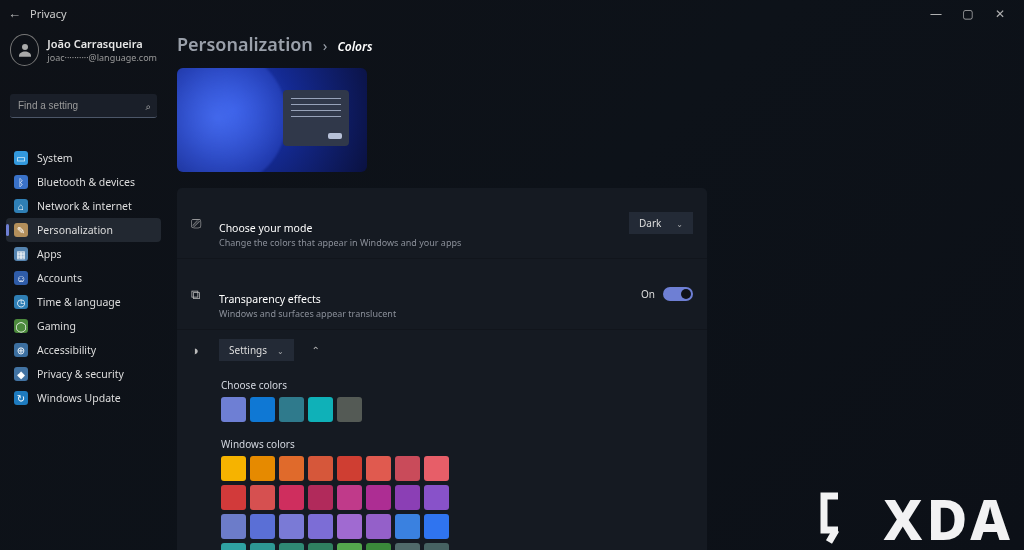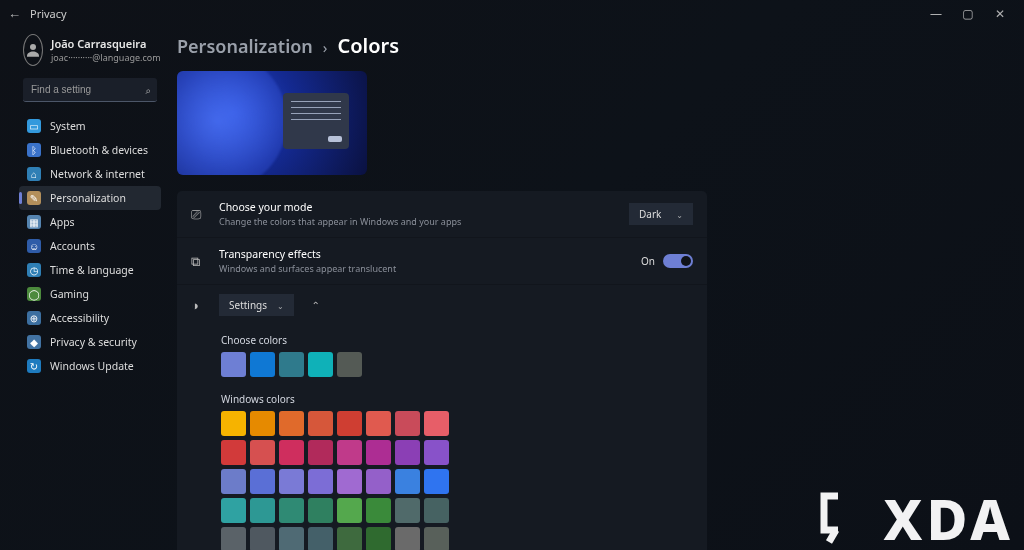--- a/index.html
+++ b/index.html
@@ -4,51 +4,51 @@
 <style>
 * { margin: 0; padding: 0; box-sizing: border-box; }
 html, body { width: 1024px; height: 550px; overflow: hidden; background: #0f1218; color: #e6e6e6; font-family: "Segoe UI", system-ui, sans-serif; font-size: 12px; }
 .window { width: 100%; height: 100%; display: flex; flex-direction: column; background: linear-gradient(135deg, #0e1117 0%, #0d1219 50%, #0c1017 100%); }
 .titlebar { height: 26px; display: flex; align-items: center; padding: 0 8px; color: #ccc; }
 .titlebar .back { width: 22px; font-size: 13px; opacity: .9; }
 .titlebar .title { font-size: 11px; }
 .titlebar .spacer { flex: 1; }
 .winctrl { width: 32px; height: 26px; display: flex; align-items: center; justify-content: center; font-size: 12px; opacity: .85; }
 .body { flex: 1; display: flex; overflow: hidden; }
-.sidebar { width: 165px; padding: 6px 4px 6px 19px; display: flex; flex-direction: column; gap: 2px; }
+.sidebar { width: 165px; padding: 6px 4px 6px 6px; display: flex; flex-direction: column; gap: 18px; }
 .profile { display: flex; align-items: center; gap: 8px; padding: 2px 4px 10px 4px; }
 .avatar { width: 32px; height: 32px; border-radius: 50%; border: 1.5px solid #777; display: flex; align-items: center; justify-content: center; }
 .avatar svg { width: 18px; height: 18px; fill: #aaa; }
 .profile-name { font-size: 11px; font-weight: 600; }
 .profile-email { font-size: 9px; color: #9a9a9a; }
 .searchbox { margin: 0 4px 10px 4px; position: relative; }
 .searchbox input { width: 100%; background: #1a1f29; border: none; border-bottom: 1px solid #4c5668; color: #ccc; font-size: 10px; padding: 6px 24px 6px 8px; border-radius: 3px; outline: none; }
 .searchbox input::placeholder { color: #9a9a9a; }
 .searchbox .sicon { position: absolute; right: 6px; top: 5px; font-size: 10px; color: #bbb; }
 .navitem { display: flex; align-items: center; gap: 9px; height: 24px; padding: 0 8px; border-radius: 4px; font-size: 10.5px; color: #ddd; position: relative; }
 .navitem.active { background: #222831; }
 .navitem.active::before { content: ""; position: absolute; left: 0; top: 6px; bottom: 6px; width: 3px; background: #6e7fd4; border-radius: 2px; }
 .navitem .nicon { width: 14px; height: 14px; display: flex; align-items: center; justify-content: center; border-radius: 3px; font-size: 10px; }
 .main { flex: 1; padding: 6px 22px 0 12px; overflow-y: auto; position: relative; }
 .crumbs { display: flex; align-items: baseline; gap: 10px; margin-bottom: 12px; }
 .crumb-a { font-size: 18px; font-weight: 600; color: #9aa0aa; }
 .crumb-sep { font-size: 15px; color: #9aa0aa; }
-.crumb-b { font-size: 20px; font-weight: 600; color: #fff; }
+.crumb-b { font-size: 12px; font-weight: 600; color: #fff; font-style: italic; }
 .preview { width: 190px; height: 104px; border-radius: 6px; background: radial-gradient(circle at 30% 40%, #2a4dd0 0%, #142a93 40%, #0a1140 100%); position: relative; overflow: hidden; margin-bottom: 16px; }
 .preview::before, .preview::after { content: ""; position: absolute; border-radius: 50%; }
 .preview::before { width: 140px; height: 140px; left: -30px; top: -20px; background: radial-gradient(circle, rgba(80,120,255,.7), rgba(20,40,180,.2)); filter: blur(1px); }
 .preview .card { position: absolute; right: 18px; top: 22px; width: 66px; height: 56px; background: #30384a; border-radius: 4px; padding: 8px 8px; }
 .preview .card .ln { height: 1px; background: #97a2b9; margin-bottom: 5px; }
 .preview .card .btn { position: absolute; right: 7px; bottom: 7px; width: 14px; height: 6px; background: #b7c1d8; border-radius: 2px; }
 .panel { background: #151a22; border-radius: 5px; overflow: hidden; }
 .row { display: flex; align-items: center; padding: 9px 14px; border-bottom: 1px solid #11151c; gap: 12px; }
 .row:last-child { border-bottom: none; }
 .row .ricon { width: 16px; color: #bbb; font-size: 13px; }
 .row .rtext { flex: 1; }
-.row .rhead { font-size: 10.5px; color: #fff; }
+.row .rhead { font-size: 10.5px; color: #fff; margin-top: 24px; }
 .row .rsub { font-size: 9px; color: #8a8f99; margin-top: 1px; }
 .selectbtn { background: #232a36; border-radius: 0; padding: 4px 10px; font-size: 10px; color: #ddd; display: flex; align-items: center; gap: 10px; min-width: 64px; justify-content: space-between; }
 .selectbtn .chev { font-size: 8px; opacity: .7; }
 .toggle { display: flex; align-items: center; gap: 8px; font-size: 10px; color: #ddd; }
 .switch { width: 30px; height: 14px; background: #6e7fd4; border-radius: 10px; position: relative; }
 .switch::after { content: ""; position: absolute; right: 2px; top: 2px; width: 10px; height: 10px; background: #0f1218; border-radius: 50%; }
 .expand { width: 20px; text-align: center; color: #bbb; font-size: 10px; }
 .sectionlabel { font-size: 10px; color: #d2d6df; padding: 8px 0 5px 44px; }
 .swrow { display: flex; gap: 4px; padding: 0 0 3px 44px; flex-wrap: wrap; max-width: 410px; }
 .sw { width: 25px; height: 25px; border-radius: 3px; }

